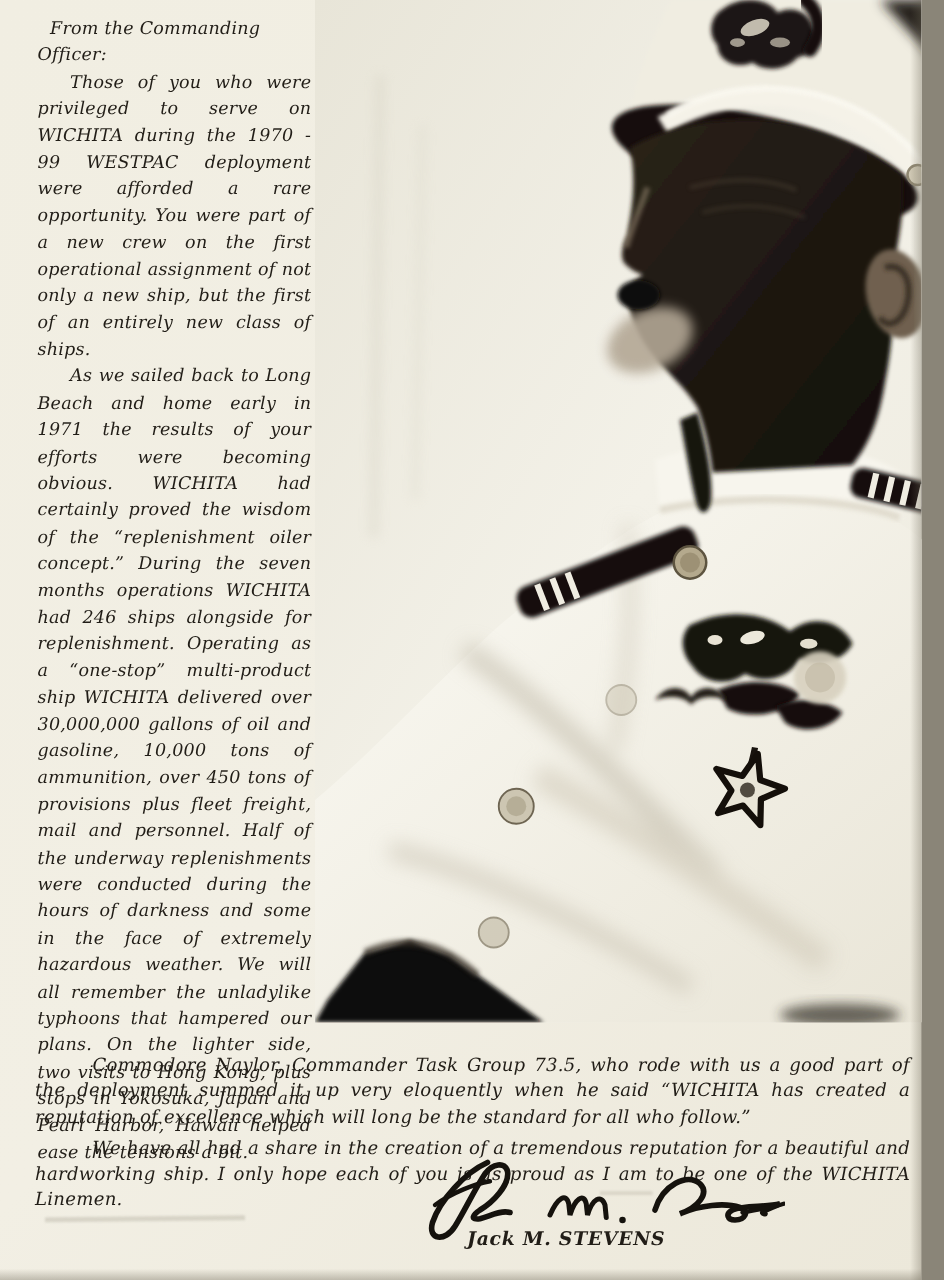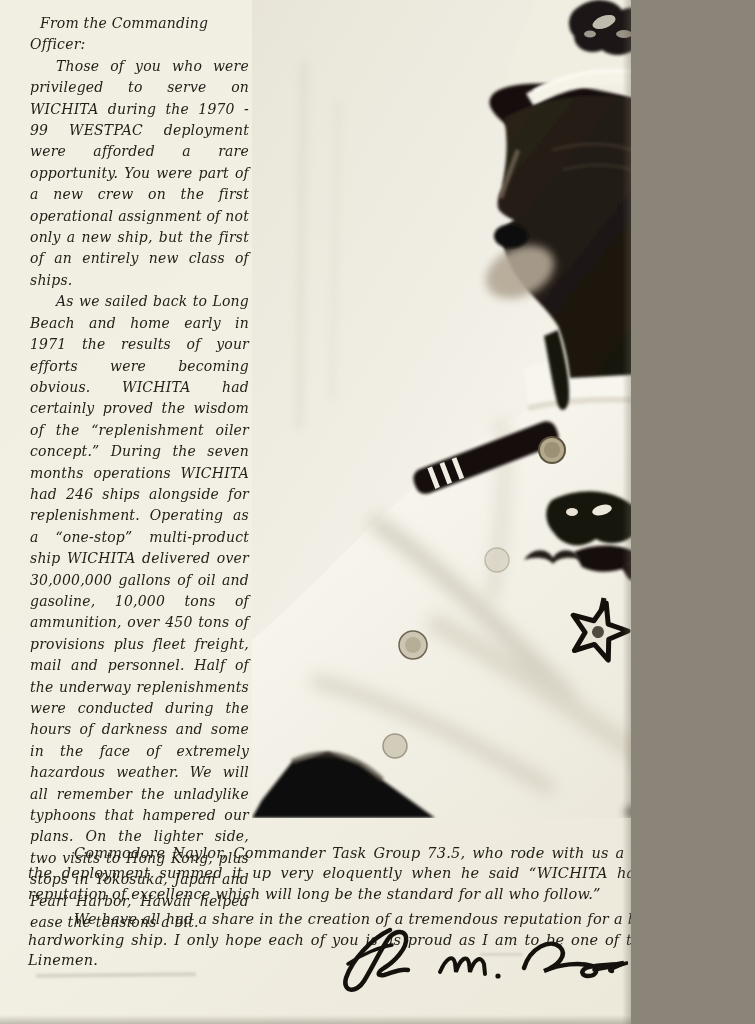--- a/index.html
+++ b/index.html
@@ -1,17 +1,17 @@
 <!DOCTYPE html>
 <html><head>
 <meta charset="utf-8">
 <style>
   html,body{margin:0;padding:0;background:#8a8578;}
   .page{
-    position:relative;width:631px;height:1024px;overflow:hidden;
+    position:relative;width:737px;height:1024px;overflow:hidden;
     background:linear-gradient(135deg,#f1eee2 0%,#f2efe4 55%,#ece8da 100%);
     font-family:"DejaVu Serif","Liberation Serif",serif;
     color:#211d17;
   }
   
   .col{
     position:absolute;left:30px;top:13px;width:219px;
     font-size:14px;line-height:21.4px;font-style:italic;font-weight:500;
     text-align:justify;letter-spacing:.2px;
   }
@@ -193,19 +193,20 @@
     <g fill="none" stroke="#15120d" stroke-linecap="round">
       <path stroke-width="4.5" d="M62,12 C44,20 24,42 18,60 C14,74 28,76 36,63 C44,50 52,33 60,21 C66,13 76,11 78,19 C80,30 66,44 56,50 C50,54 48,58 56,57 C64,55 72,50 80,52"></path>
       <path stroke-width="3.5" d="M20,46 C34,36 52,29 64,27"></path>
       <path stroke-width="4" d="M112,54 C118,40 125,36 127,45 L128,54 C132,41 139,36 141,45 L142,54 C146,41 153,37 156,46 L157,56"></path>
       <circle cx="170" cy="58" r="2.6" fill="#15120d" stroke="none"></circle>
       <path stroke-width="4.5" d="M196,50 C202,30 222,20 232,29 C240,37 230,48 216,53 C232,46 252,44 264,48 C272,51 268,58 260,58 C254,58 252,53 258,50 C268,46 284,48 296,45 C288,49 278,52 284,53"></path>
       <path stroke-width="3.5" d="M266,52 C278,50 290,48 299,45"></path>
     </g>
   </svg>
   <div class="sig-block">
+    <div class="sig-name">Jack M. STEVENS</div>
   </div>
 
   <div class="smudge-a"></div>
   <div class="smudge-b"></div>
   <div class="edge-right"></div>
   <div class="edge-bottom"></div>
 </div>
 
 </body></html>

